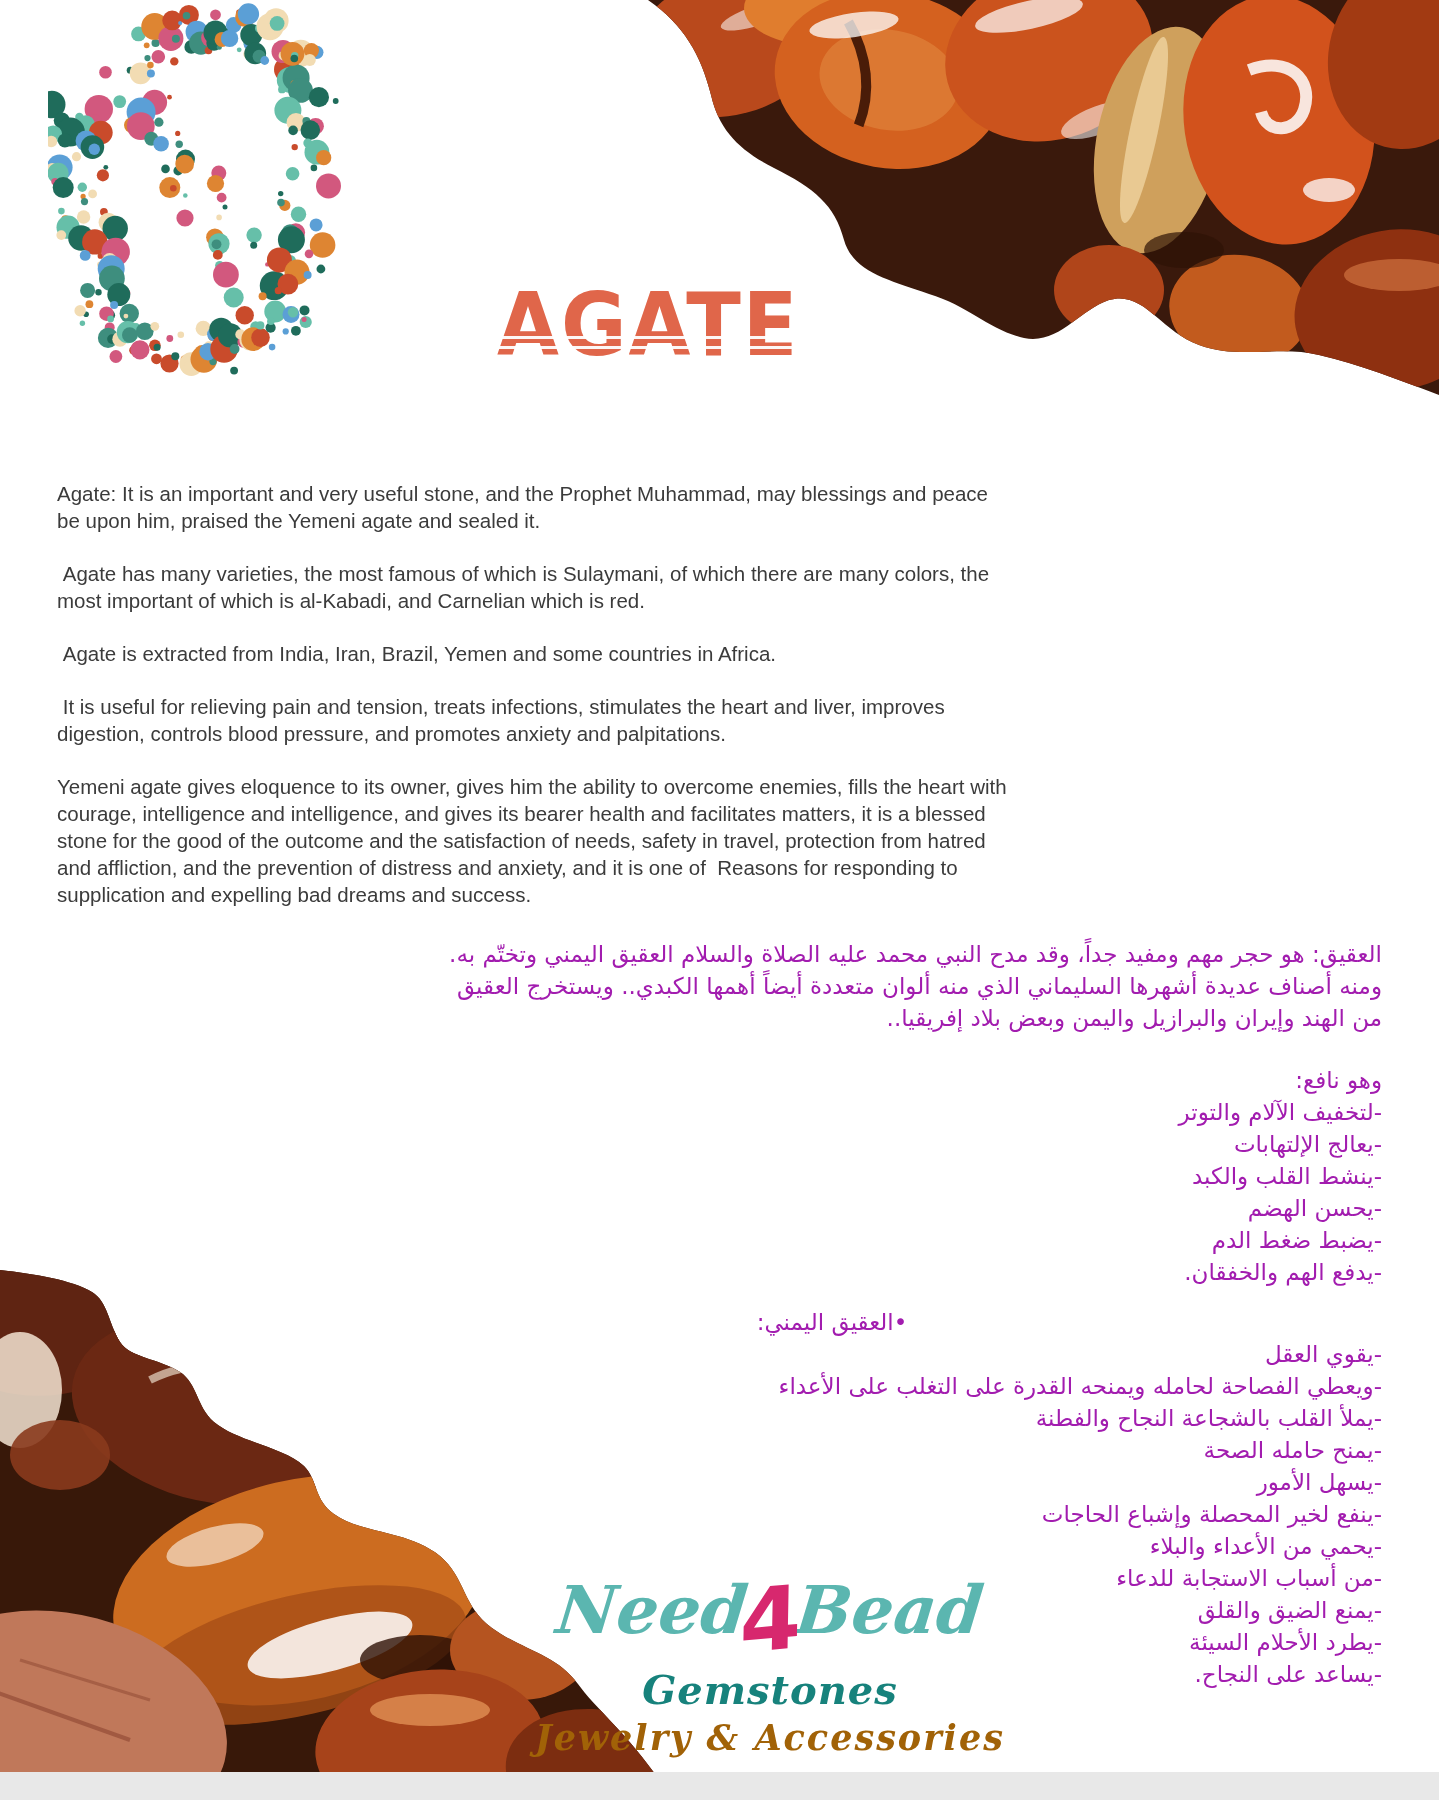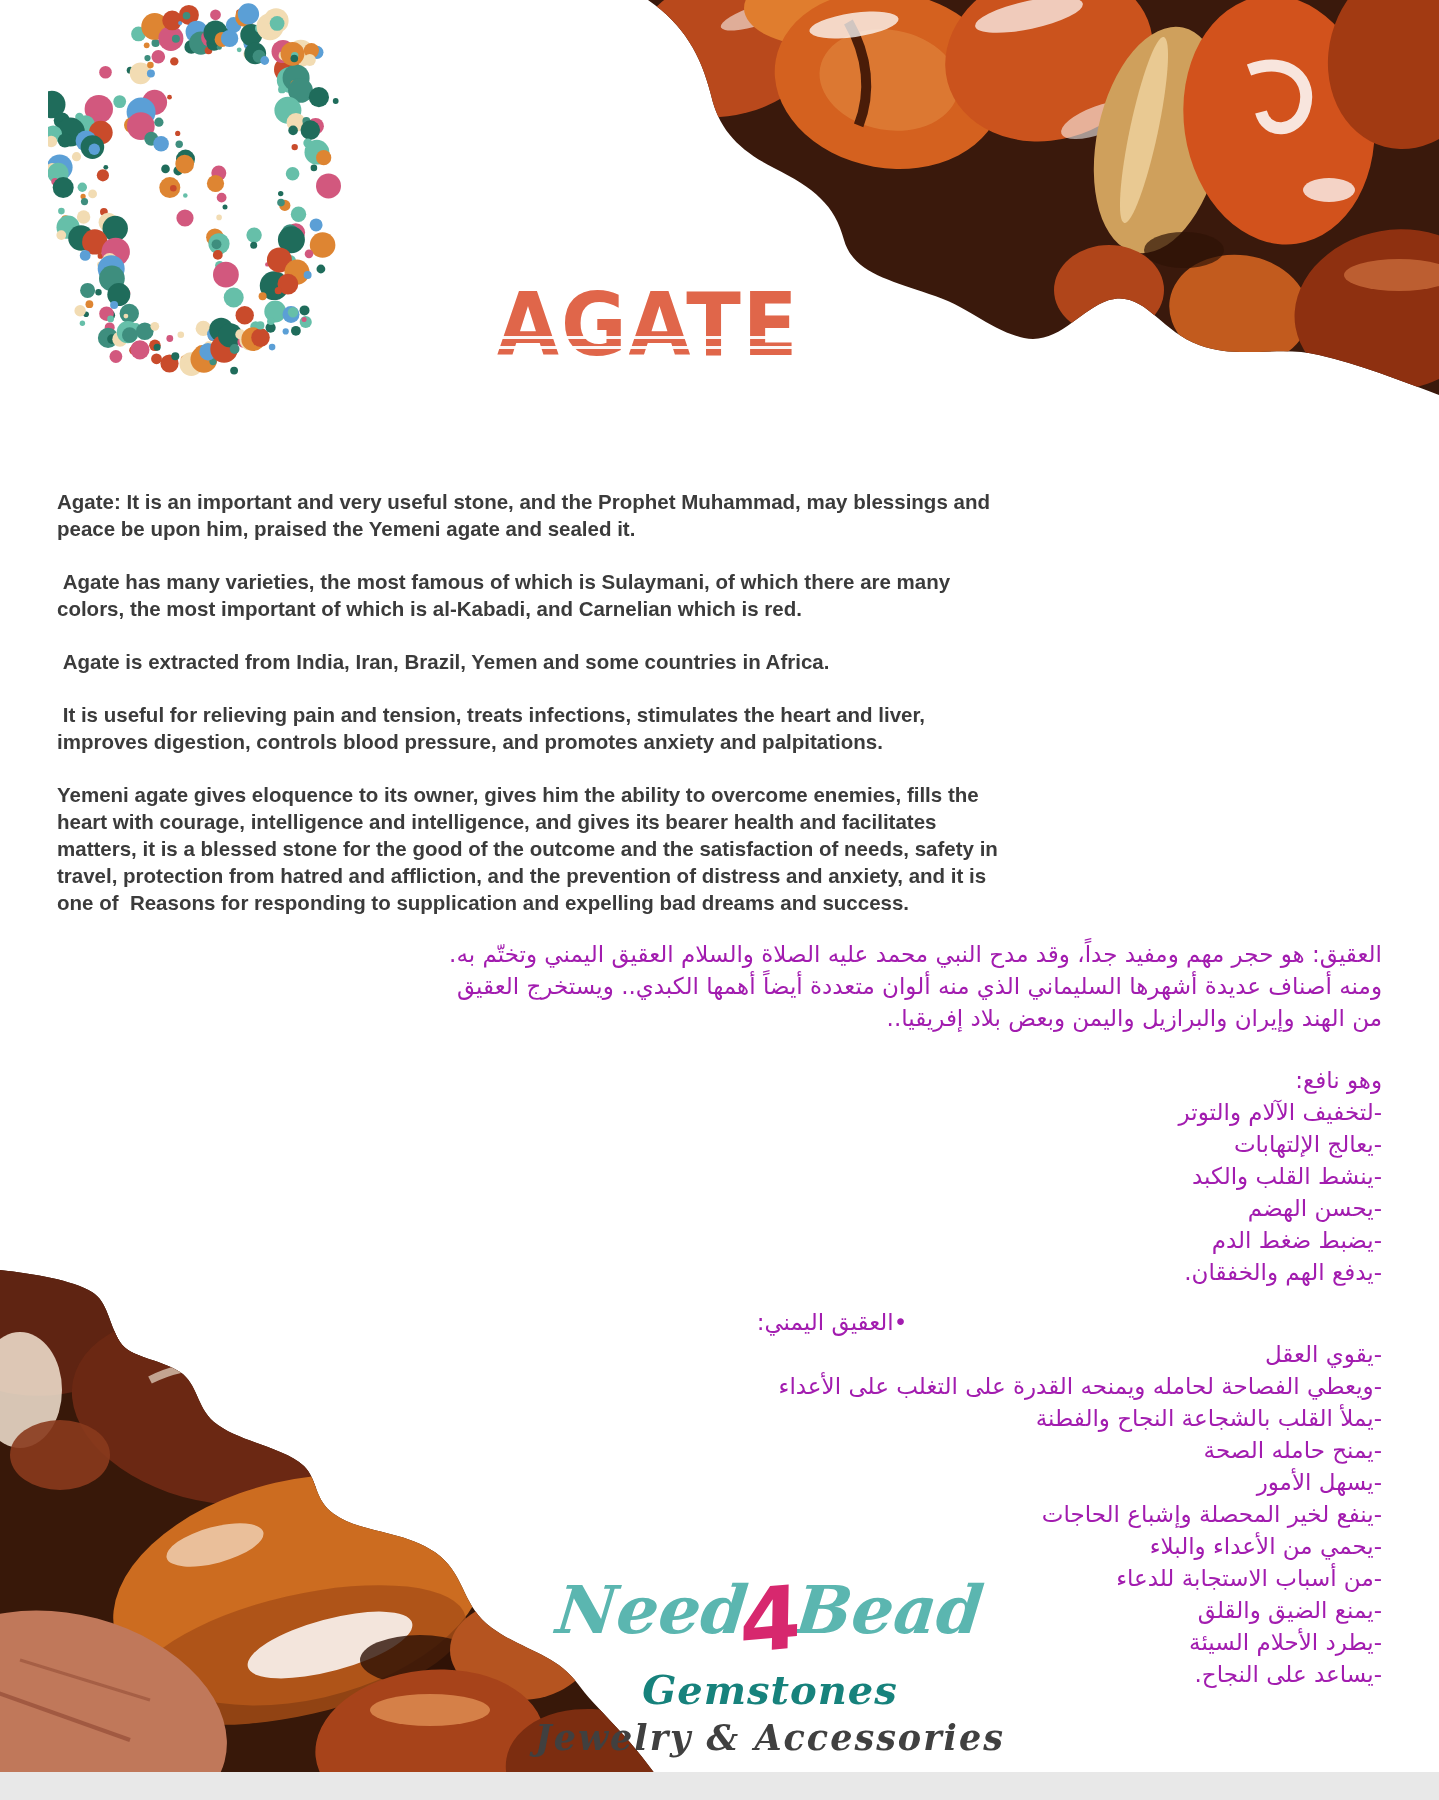--- a/index.html
+++ b/index.html
@@ -35,21 +35,21 @@
     pointer-events:none;
   }
   
   .photo-tr{position:absolute;left:639px;top:0;width:800px;height:400px;}
   .photo-bl{position:absolute;left:0;top:1260px;width:672px;height:540px;}
   
   .english{
     position:absolute;left:57px;top:480px;width:952px;
     color:#3b3b3b;font-size:20.5px;line-height:27px;
   }
-  .en-p{margin:8px 0 26px 0;white-space:pre-wrap;font-weight:bold;}
+  .en-p{margin:0 0 26px 0;white-space:pre-wrap;}
   
   .arabic{
     position:absolute;right:57px;top:938px;width:1100px;
     direction:rtl;text-align:right;
     font-family:"DejaVu Sans", sans-serif;
     color:#a21caf;font-size:23px;line-height:32px;
   }
   .ar-line{white-space:nowrap;}
   .ar-gap-1{margin-top:30px;}
   .ar-gap-2{margin-top:18px;text-align:center;}
@@ -464,16 +464,16 @@
       </div>
   </div>
 
   <div class="brand">
     <div class="brand-line1">
       <span style="color: rgb(91, 182, 176);">Need</span>
         <span class="brand-four" style="color: rgb(215, 40, 110);">4</span>
         <span style="color: rgb(91, 182, 176);">Bead</span>
     </div>
     <div class="brand-gemstones" style="color: rgb(23, 130, 124);">Gemstones</div>
-    <div class="brand-tagline" style="color: #404040;">Jewelry &amp; Accessories</div>
+    <div class="brand-tagline" style="color: #a16207;">Jewelry &amp; Accessories</div>
   </div>
 
 </div>
 
 </body></html>

